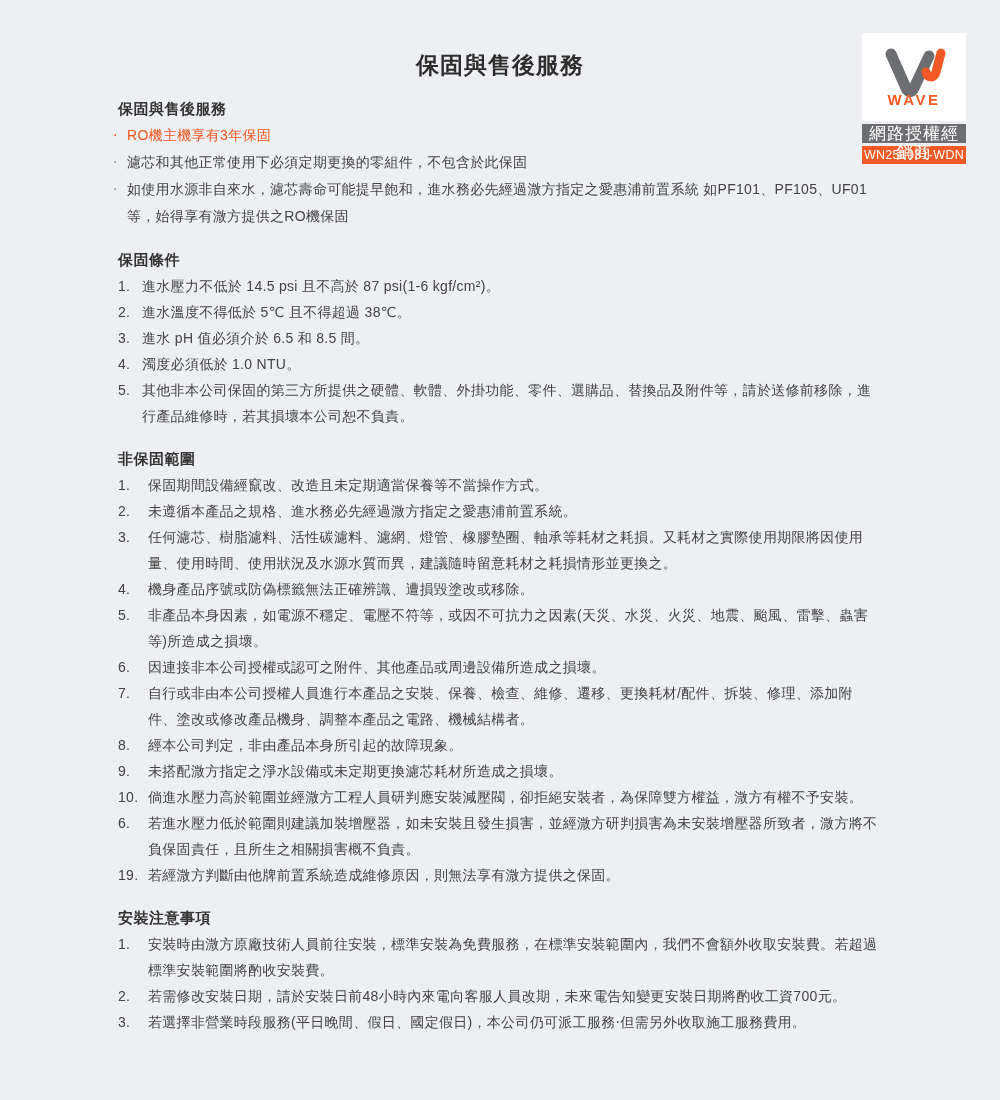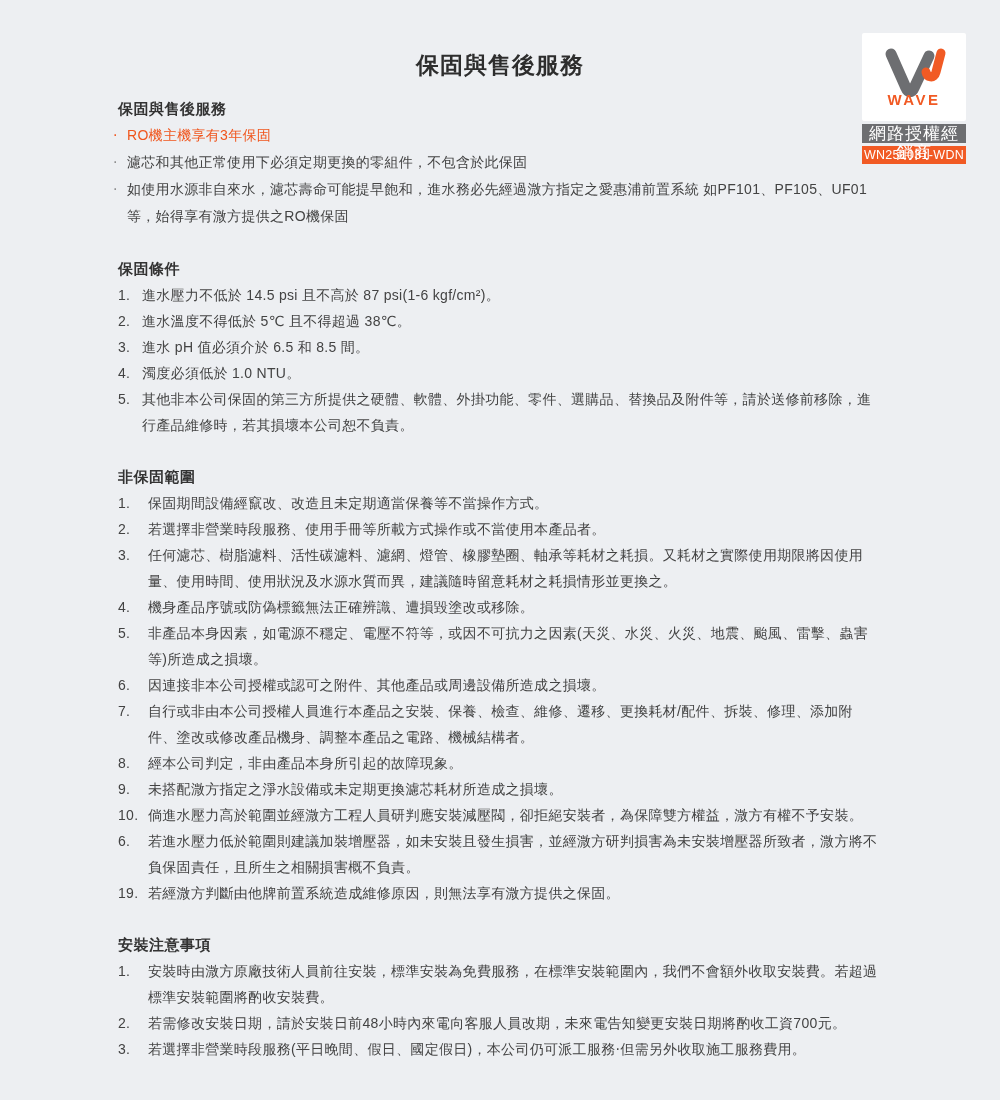--- a/index.html
+++ b/index.html
@@ -35,21 +35,21 @@
     height:18px;line-height:18px;text-align:center;
     font-size:12.5px;font-weight:normal;letter-spacing:0.3px;
   }
 
   
   .content{position:absolute;left:118px;top:96px;width:760px;}
   h2.sec-heading{
     font-size:15px;font-weight:bold;color:#333;
     margin:0;line-height:26px;letter-spacing:0.5px;
   }
-  h2.spaced{margin-top:26px;}
+  h2.spaced{margin-top:17px;}
   .content p.lead{margin:0;font-size:14px;line-height:27px;letter-spacing:0.3px;}
 
   .row{display:flex;font-size:14px;line-height:26px;letter-spacing:0.3px;}
   .bullets .row{line-height:27px;margin-left:-5px;}
   .bullets .dot{flex:0 0 14px;color:#8a8a8a;}
   .bullets .hl .txt,.bullets .hl .dot{color:#f0551d;}
   .num{flex:0 0 24px;}
   .num-wide{flex:0 0 30px;}
   .txt{flex:1 1 auto;}
 </style>
@@ -115,21 +115,21 @@
     </div>
 
     <h2 class="sec-heading spaced">非保固範圍</h2>
     <div>
       <div class="row">
         <span class="num-wide">1.</span>
         <span class="txt">保固期間設備經竄改、改造且未定期適當保養等不當操作方式。</span>
       </div>
       <div class="row">
         <span class="num-wide">2.</span>
-        <span class="txt">若選擇非營業時段服務、使用手冊等所載方式操作或不當使用本產品者。</span>
+        <span class="txt">未遵循本產品之規格、進水務必先經過溦方指定之愛惠浦前置系統。</span>
       </div>
       <div class="row">
         <span class="num-wide">3.</span>
         <span class="txt">任何濾芯、樹脂濾料、活性碳濾料、濾網、燈管、橡膠墊圈、軸承等耗材之耗損。又耗材之實際使用期限將因使用量、使用時間、使用狀況及水源水質而異，建議隨時留意耗材之耗損情形並更換之。</span>
       </div>
       <div class="row">
         <span class="num-wide">4.</span>
         <span class="txt">機身產品序號或防偽標籤無法正確辨識、遭損毀塗改或移除。</span>
       </div>
       <div class="row">

